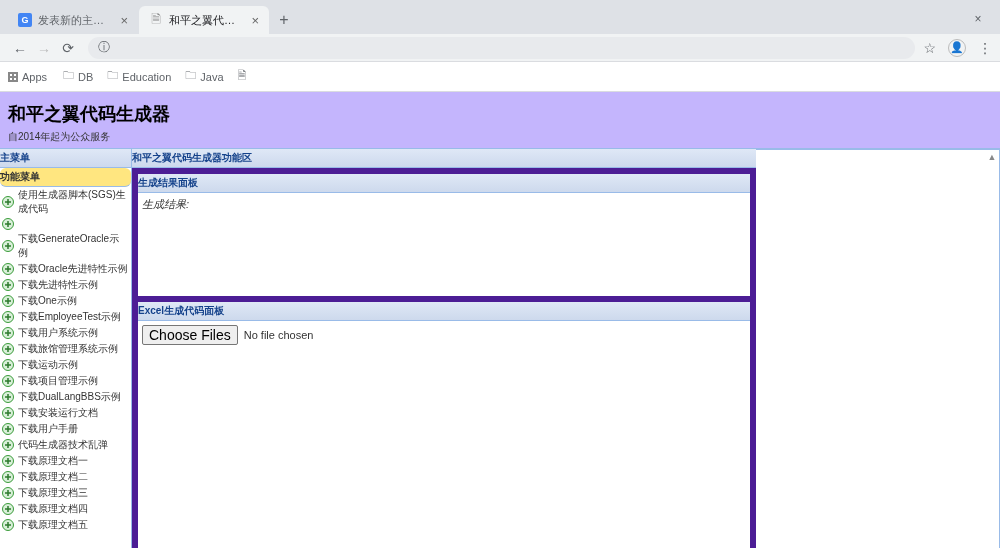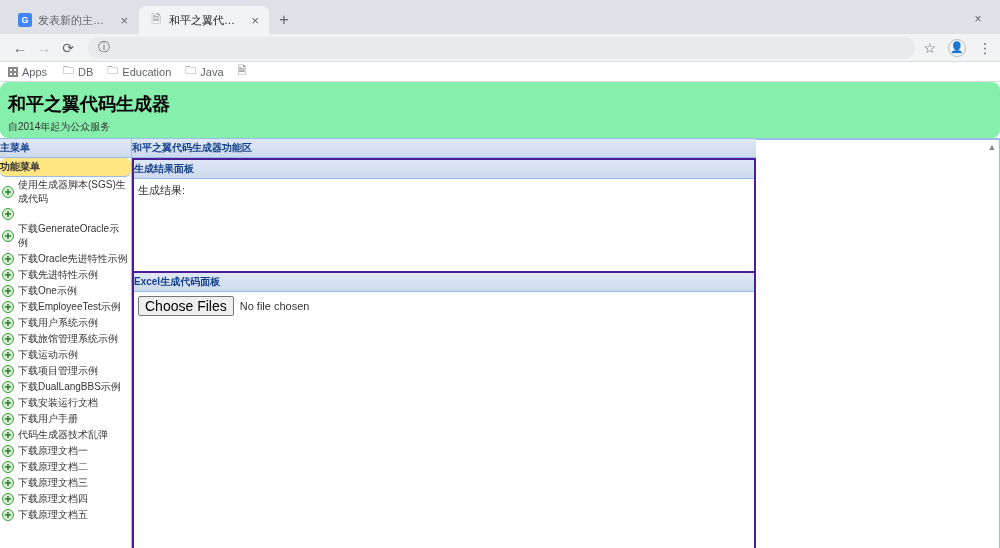--- a/index.html
+++ b/index.html
@@ -22,51 +22,51 @@
     .url-bar { background: #f1f3f4; height: 28px; display: flex; align-items: center; padding: 0 8px; border-bottom: 1px solid #dadce0; }
     .nav-btn { width: 24px; height: 24px; display: flex; align-items: center; justify-content: center; color: #5f6368; cursor: pointer; font-size: 14px; }
     .nav-btn.disabled { color: #bbb; cursor: default; }
     .url-input { flex: 1; background: #e8eaed; border-radius: 12px; height: 22px; margin: 0 8px; padding: 0 10px; display: flex; align-items: center; font-size: 12px; color: #5f6368; }
     .url-input .info-icon { margin-right: 6px; font-size: 12px; }
     .url-right { display: flex; align-items: center; gap: 12px; }
     .star-icon, .user-icon { color: #5f6368; font-size: 14px; cursor: pointer; }
     .user-icon { border: 1px solid #bbb; border-radius: 50%; width: 18px; height: 18px; display: flex; align-items: center; justify-content: center; font-size: 11px; }
     .menu-dots { color: #5f6368; font-size: 14px; cursor: pointer; }
     
-    .bookmarks-bar { background: #fff; height: 20px; display: flex; align-items: center; padding: 0 8px; border-bottom: 1px solid #dadce0; font-size: 11px; }
+    .bookmarks-bar { background: #fff; height: 30px; display: flex; align-items: center; padding: 0 8px; border-bottom: 1px solid #dadce0; font-size: 11px; }
     .bm-item { display: flex; align-items: center; margin-right: 14px; color: #5f6368; cursor: pointer; }
     .bm-item .bm-icon { margin-right: 4px; font-size: 11px; }
     .apps-btn { display: flex; align-items: center; margin-right: 16px; color: #5f6368; cursor: pointer; }
     .apps-grid { display: inline-block; width: 10px; height: 10px; background:
       repeating-linear-gradient(#888, #888 2px, transparent 2px, transparent 4px),
       repeating-linear-gradient(90deg, #888, #888 2px, transparent 2px, transparent 4px);
       margin-right: 4px; }
     
     
-    .page-header { background: #86efac; padding: 10px 8px 4px; border-radius: 8px; }
+    .page-header { background: #c4b5fd; padding: 10px 8px 4px; }
     .page-title { font-size: 18px; font-weight: bold; color: #000; }
     .page-subtitle { font-size: 10px; color: #333; margin-top: 4px; }
     
     .content-wrap { display: flex; height: 424px; border-top: 1px solid #99bbe8; }
     
     
     .sidebar { width: 132px; display: flex; flex-direction: column; border-right: 1px solid #99bbe8; }
     .panel-head { background: linear-gradient(#dfe8f6, #cdd9ed); border-bottom: 1px solid #99bbe8; padding: 2px 0; font-size: 10px; color: #15428b; font-weight: bold; }
     .sidebar .menu-list { flex: 1; background: #fff; }
     .menu-item { display: flex; align-items: center; padding: 1px 2px; font-size: 10px; color: #333; cursor: pointer; }
     .plus-icon { width: 12px; height: 12px; margin-right: 4px; flex-shrink: 0; }
     .plus-icon svg { display: block; }
     .panel-head.func { background: #ffe680; color: #333; border-radius: 6px; }
     
     
     .main-area { flex: 1; display: flex; }
     .center-col { width: 624px; display: flex; flex-direction: column; }
-    .panel-section { border: 2px solid #4c1d95; margin: 0; }
+    .panel-section { border: 6px solid #4c1d95; margin: 0; }
     .panel-section .body { background: #fff; padding: 4px; font-size: 11px; }
-    .result-panel .body { height: 92px; }
+    .result-panel .body { height: 103px; font-style: italic; }
     .excel-panel { border-top: none; flex: 1; display: flex; flex-direction: column; }
     .excel-panel .body { flex: 1; }
     .file-row { display: flex; align-items: center; gap: 6px; font-size: 11px; }
     .file-btn { background: #efefef; border: 1px solid #767676; padding: 1px 6px; font-size: 14px; cursor: pointer; border-radius: 2px; }
     .right-col { flex: 1; border: 1px solid #99bbe8; border-left: none; background: #fff; position: relative; }
     .scroll-hint { position: absolute; right: 0; top: 0; width: 14px; height: 14px; display: flex; align-items: center; justify-content: center; color: #888; font-size: 9px; }
   </style>
 </head>
 <body>
 

